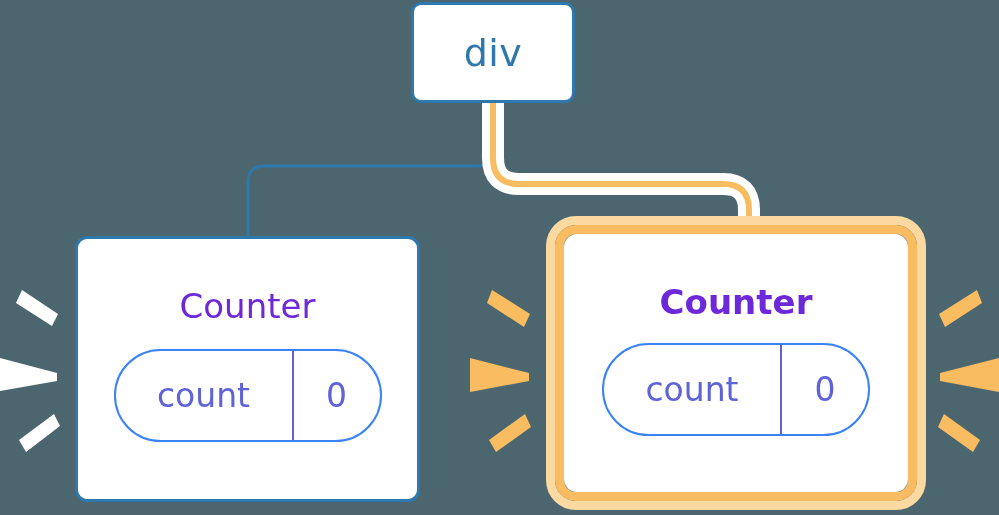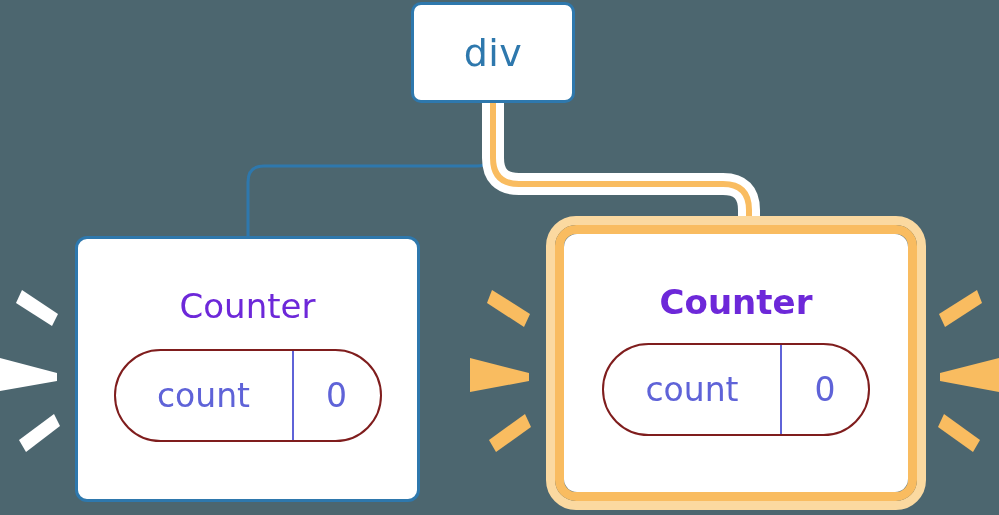--- a/index.html
+++ b/index.html
@@ -126,21 +126,21 @@
     font-size: 34px;
     font-weight: 700;
     margin-top: 51px;
   }
 
   
   .pill {
     display: flex;
     align-items: stretch;
     box-sizing: border-box;
-    border: 2px solid #7f1d1d;
+    border: 2px solid #3b82f6;
     border-radius: 999px;
     background: #ffffff;
     overflow: hidden;
   }
   .pill-plain {
     width: 268px;
     height: 93px;
     margin-top: 26px;
   }
   .pill-hl {

